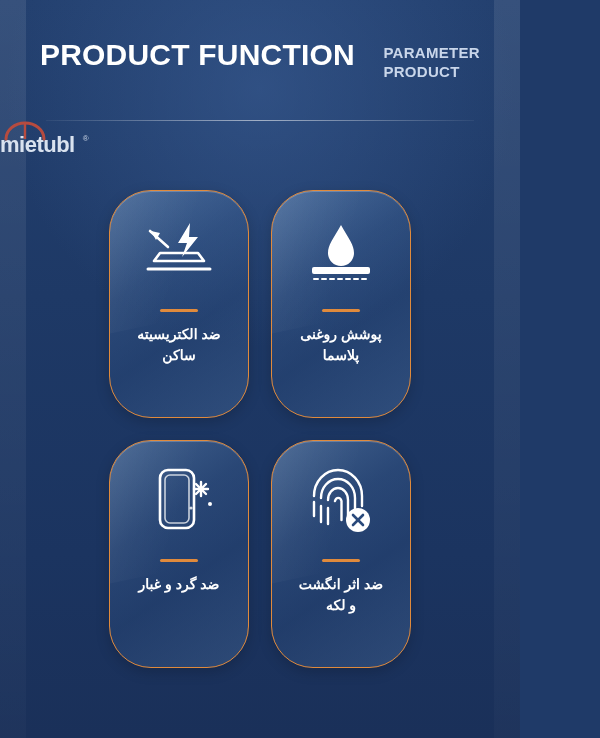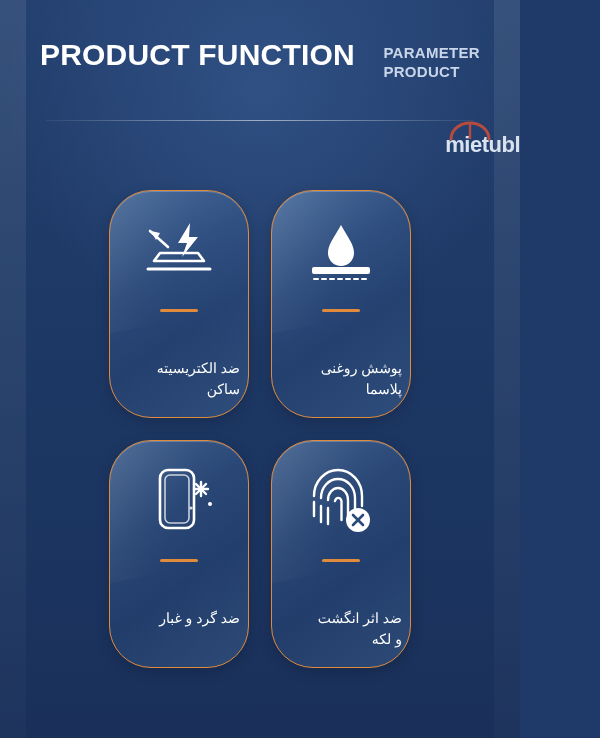--- a/index.html
+++ b/index.html
@@ -65,21 +65,21 @@
     top: 120px;
     height: 1px;
     background: linear-gradient(90deg, rgba(255,255,255,0.05), rgba(255,255,255,0.55), rgba(255,255,255,0.05));
   }
   .brand {
     position: absolute;
     top: 134px;
     left: 0;
     right: 0;
     display: flex;
-    justify-content: flex-end;
+    justify-content: flex-start;
     align-items: flex-start;
   }
   .brand-inner {
     position: relative;
     display: inline-block;
   }
   .brand-text {
     color: #d9e2ef;
     font-size: 22px;
     font-weight: bold;
@@ -153,30 +153,29 @@
     height: 2.5px;
     background: #e08a3c;
     border-radius: 2px;
     margin-bottom: 12px;
     position: relative;
     z-index: 2;
   }
   .card-label {
     color: #ffffff;
     font-size: 14px;
-    font-weight: normal;
-    text-align: right;
+    font-weight: bold;
+    text-align: center;
     line-height: 1.5;
     direction: rtl;
     padding: 0 8px;
     position: relative;
     z-index: 2;
     width: 100%;
     box-sizing: border-box;
-    margin-top: 34px;
   }
   svg { display: block; }
 </style>
 </head>
 <body>
 
 <div class="page">
   <div class="edge left"></div>
   <div class="edge right"></div>
 

